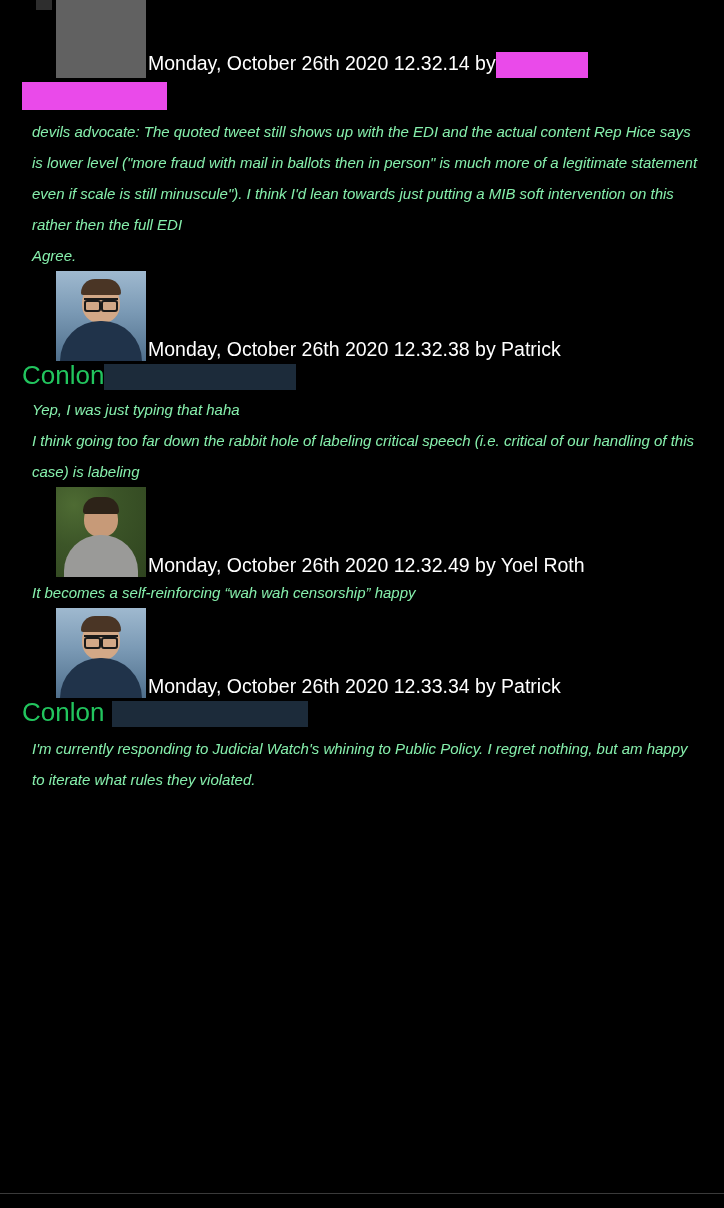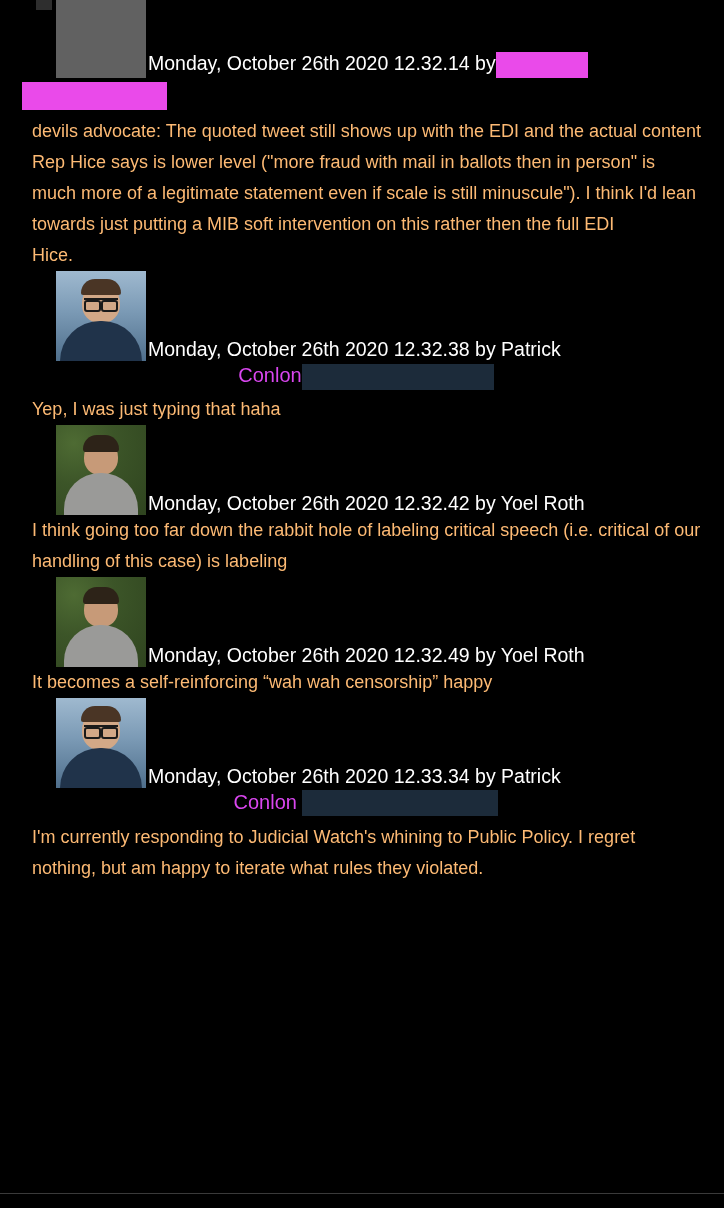--- a/index.html
+++ b/index.html
@@ -177,32 +177,32 @@
     background: #ea4aea;
     height: 24px;
   }
   .redact-dark {
     display: inline-block;
     vertical-align: middle;
     background: #1c2b3a;
     height: 26px;
   }
   .body-text {
-    font-size: 18px;
+    font-size: 15px;
     line-height: 31px;
     padding-left: 10px;
     padding-right: 6px;
-    color: #fdba74;
+    color: #86efac;
     word-wrap: break-word;
+    font-style: italic;
   }
   .name-wrap-line {
-    font-size: 20px;
+    font-size: 26px;
     line-height: 28px;
-    color: #d946ef;
-    text-align: center;
+    color: #22c55e;
   }
   .msg-block { margin-bottom: 0px; }
 </style>
 </head>
 <body>
 
 <div class="page">
 
   <div class="top-tab"></div>
   <div class="frame-left"></div>
@@ -217,38 +217,35 @@
       </div>
       <div style="height:4px;"></div>
       <div>
         <span class="redact-pink" style="width:145px;height:28px;margin-left:0px;"></span>
       </div>
       <div style="height:6px;"></div>
       <div class="body-text">devils advocate: The quoted tweet still shows up with the EDI and the actual content Rep Hice says is lower level ("more fraud with mail in ballots then in person" is much more of a legitimate statement even if scale is still minuscule"). I think I'd lean towards just putting a MIB soft intervention on this rather then the full EDI</div>
     </div>
 
     <div class="msg msg-block">
-      <div class="body-text">Hice.</div>
+      <div class="body-text">Agree.</div>
     </div>
 
     <div class="msg msg-block">
       <div class="meta-line">
         <span class="avatar av-patrick" style="margin-left:34px;"><span class="hair"></span><span class="glasses"></span></span><span>Monday, October 26th 2020 12.32.38 by</span> <span>Patrick</span>
       </div>
       <div class="name-wrap-line">
         <span>Conlon</span><span class="redact-dark" style="width:192px;height:26px;"></span>
       </div>
       <div style="height:4px;"></div>
       <div class="body-text">Yep, I was just typing that haha</div>
     </div>
 
     <div class="msg msg-block">
-      <div class="meta-line">
-        <span class="avatar av-yoel" style="margin-left:34px;"><span class="hair"></span></span><span>Monday, October 26th 2020 12.32.42 by</span> <span>Yoel Roth</span>
-      </div>
       <div class="body-text">I think going too far down the rabbit hole of labeling critical speech (i.e. critical of our handling of this case) is labeling</div>
     </div>
 
     <div class="msg msg-block">
       <div class="meta-line">
         <span class="avatar av-yoel" style="margin-left:34px;"><span class="hair"></span></span><span>Monday, October 26th 2020 12.32.49 by</span> <span>Yoel Roth</span>
       </div>
       <div class="body-text">It becomes a self-reinforcing “wah wah censorship” happy</div>
     </div>
 

